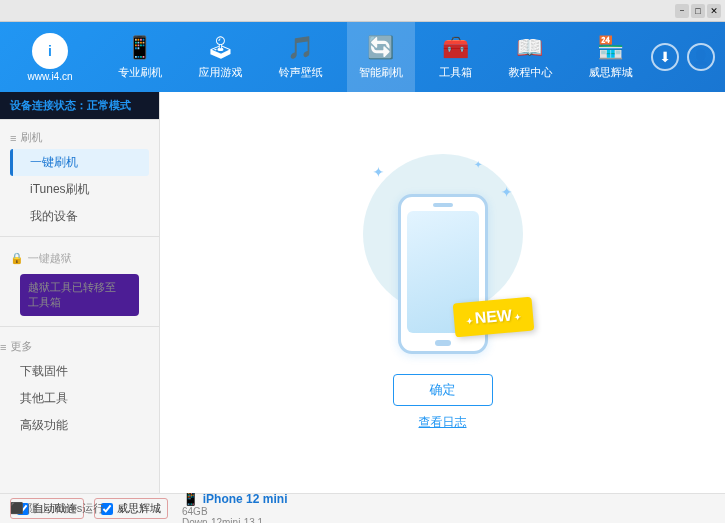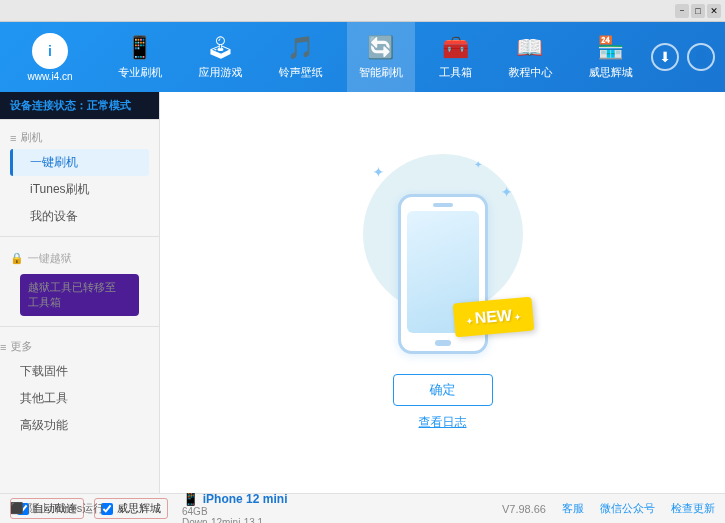--- a/index.html
+++ b/index.html
@@ -440,26 +440,20 @@
     <span>威思辉城</span>
   </label>
 
   <div class="device-info">
     <span style="color:#1976D2; font-size:14px;">📱</span>
     <span class="device-name">iPhone 12 mini</span>
     <div class="device-detail">64GB</div>
     <div class="device-detail">Down-12mini-13.1</div>
   </div>
 
-  <div class="bottom-right">
-    <span>V7.98.66</span>
-    <span class="bottom-link">客服</span>
-    <span class="bottom-link">微信公众号</span>
-    <span class="bottom-link">检查更新</span>
-  </div>
 
   <div style="position:absolute; bottom:0; left:0; height:30px; display:flex; align-items:center; padding-left:10px;">
     <div class="itunes-status">
       <span style="color:#e74c3c;">⬛</span>
       <span>阻止iTunes运行</span>
     </div>
   </div>
 </div>
 
 </body></html>

